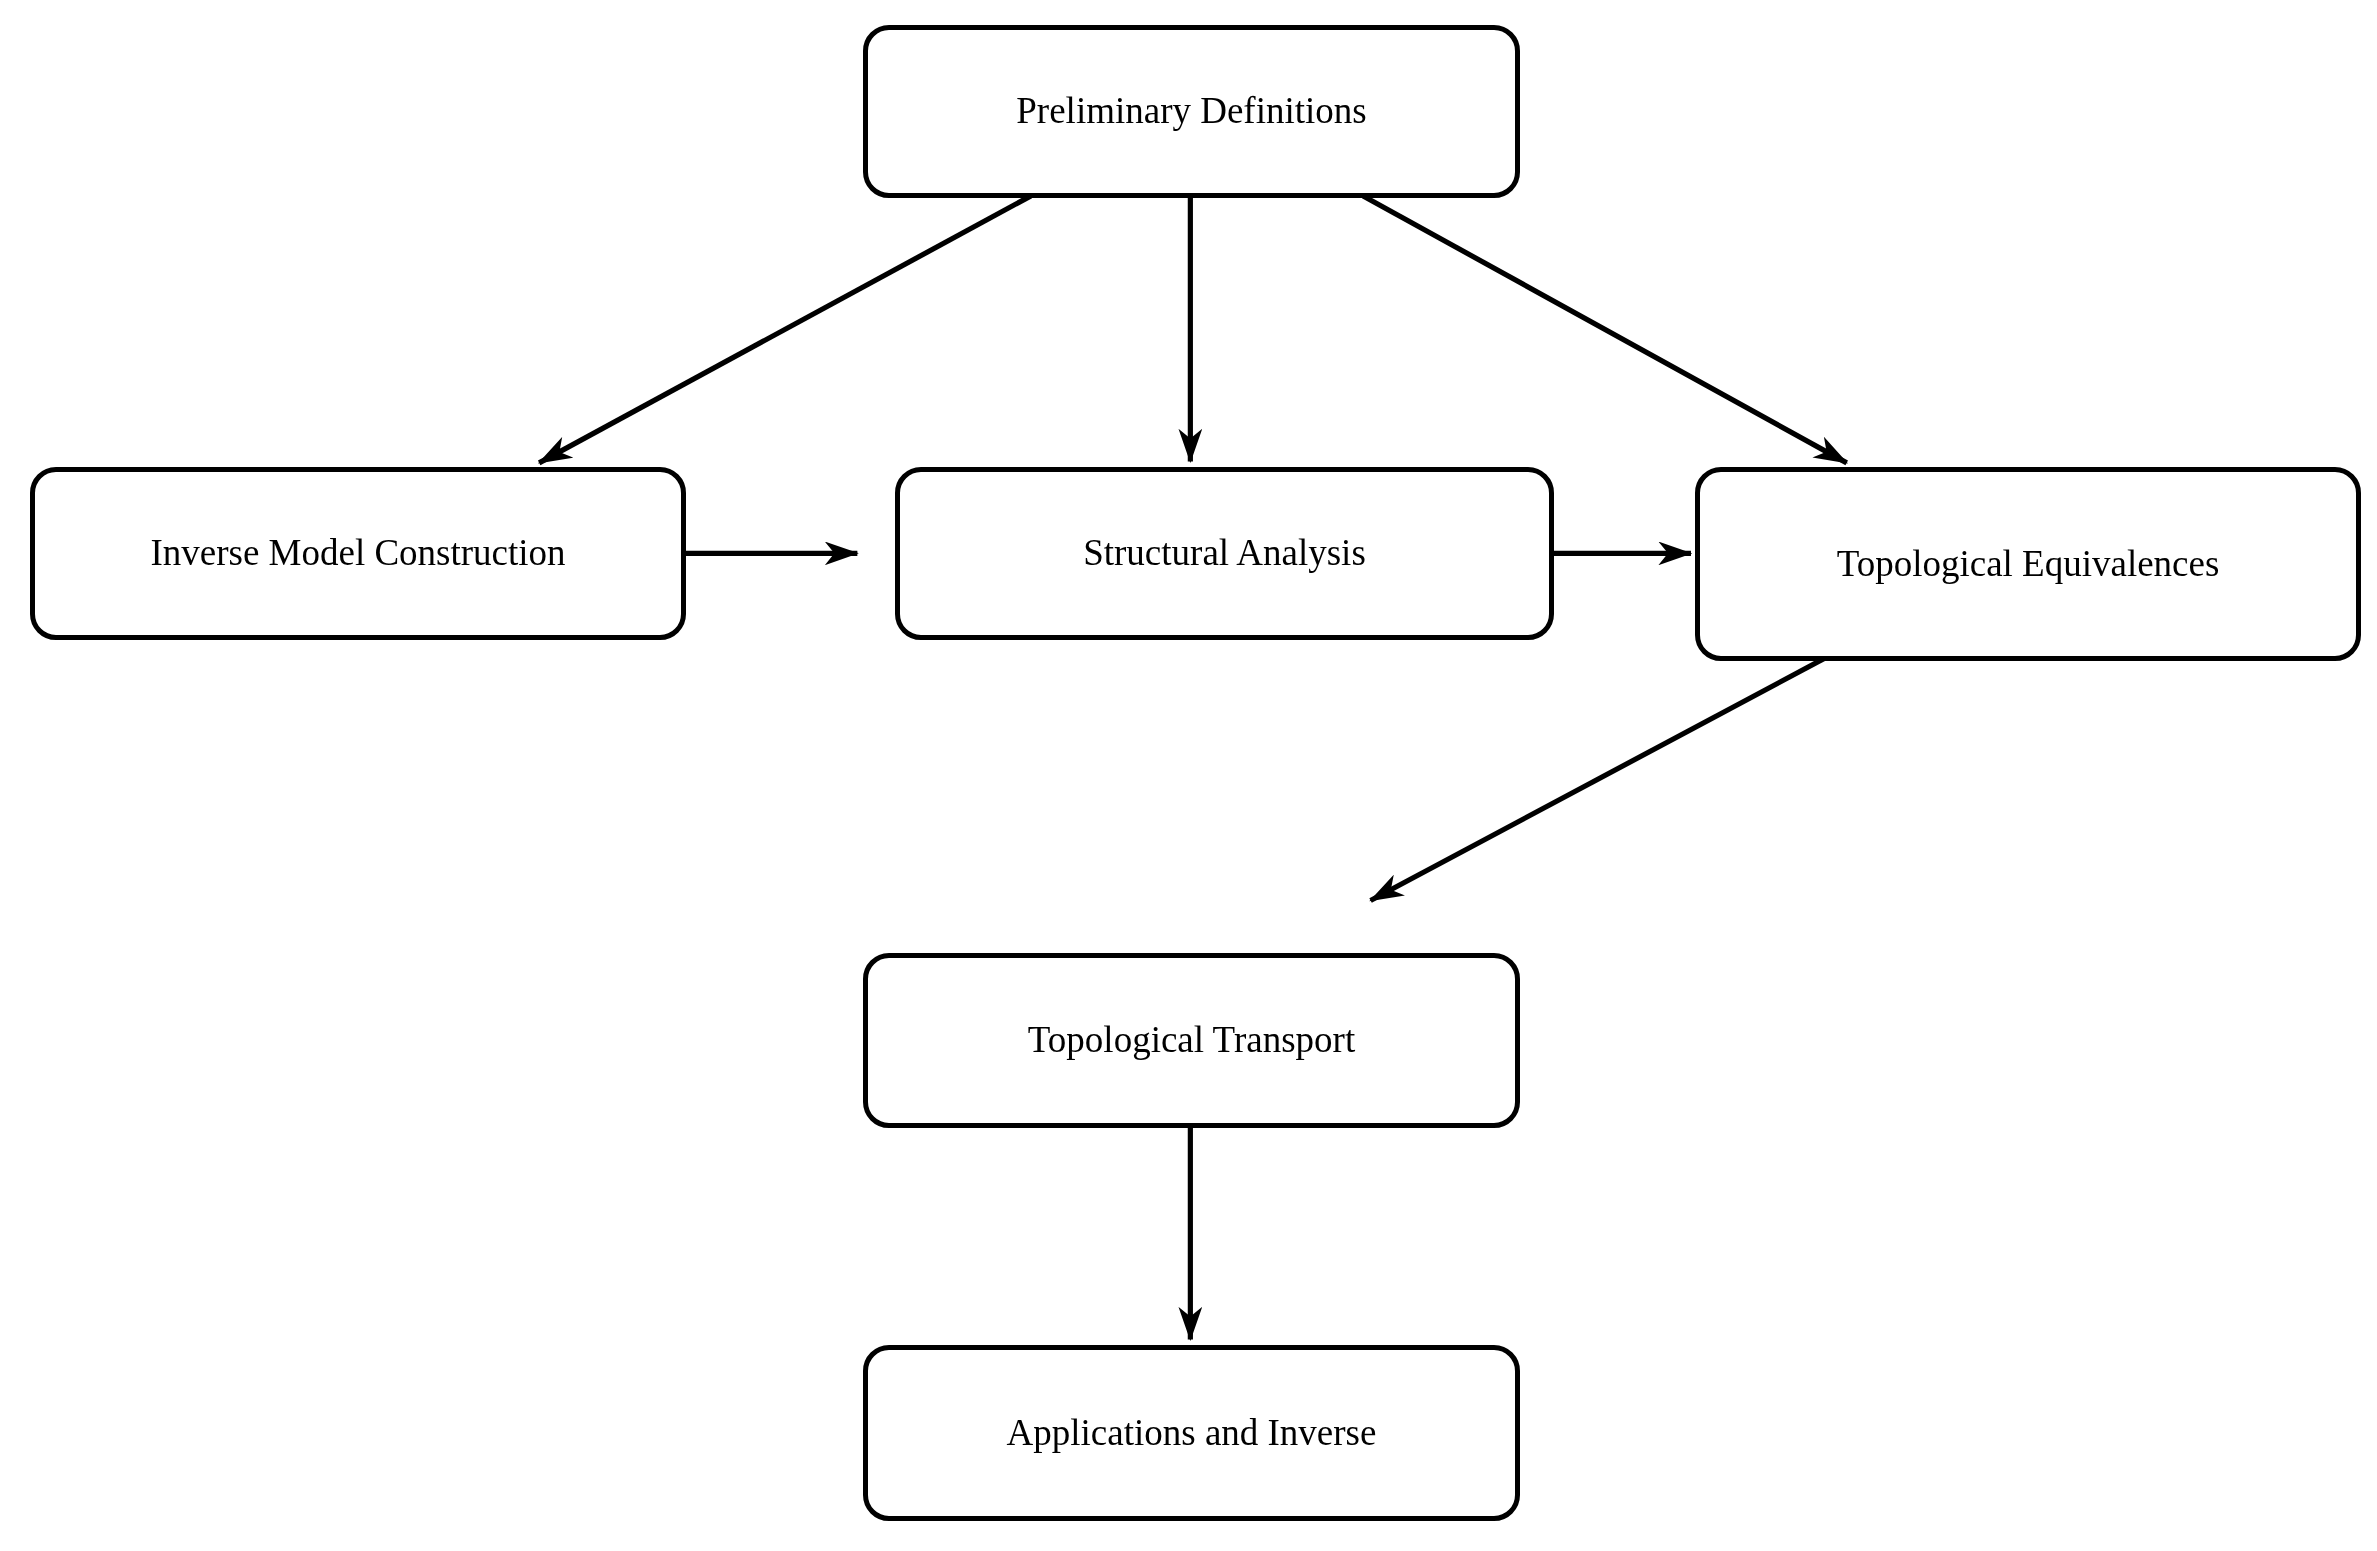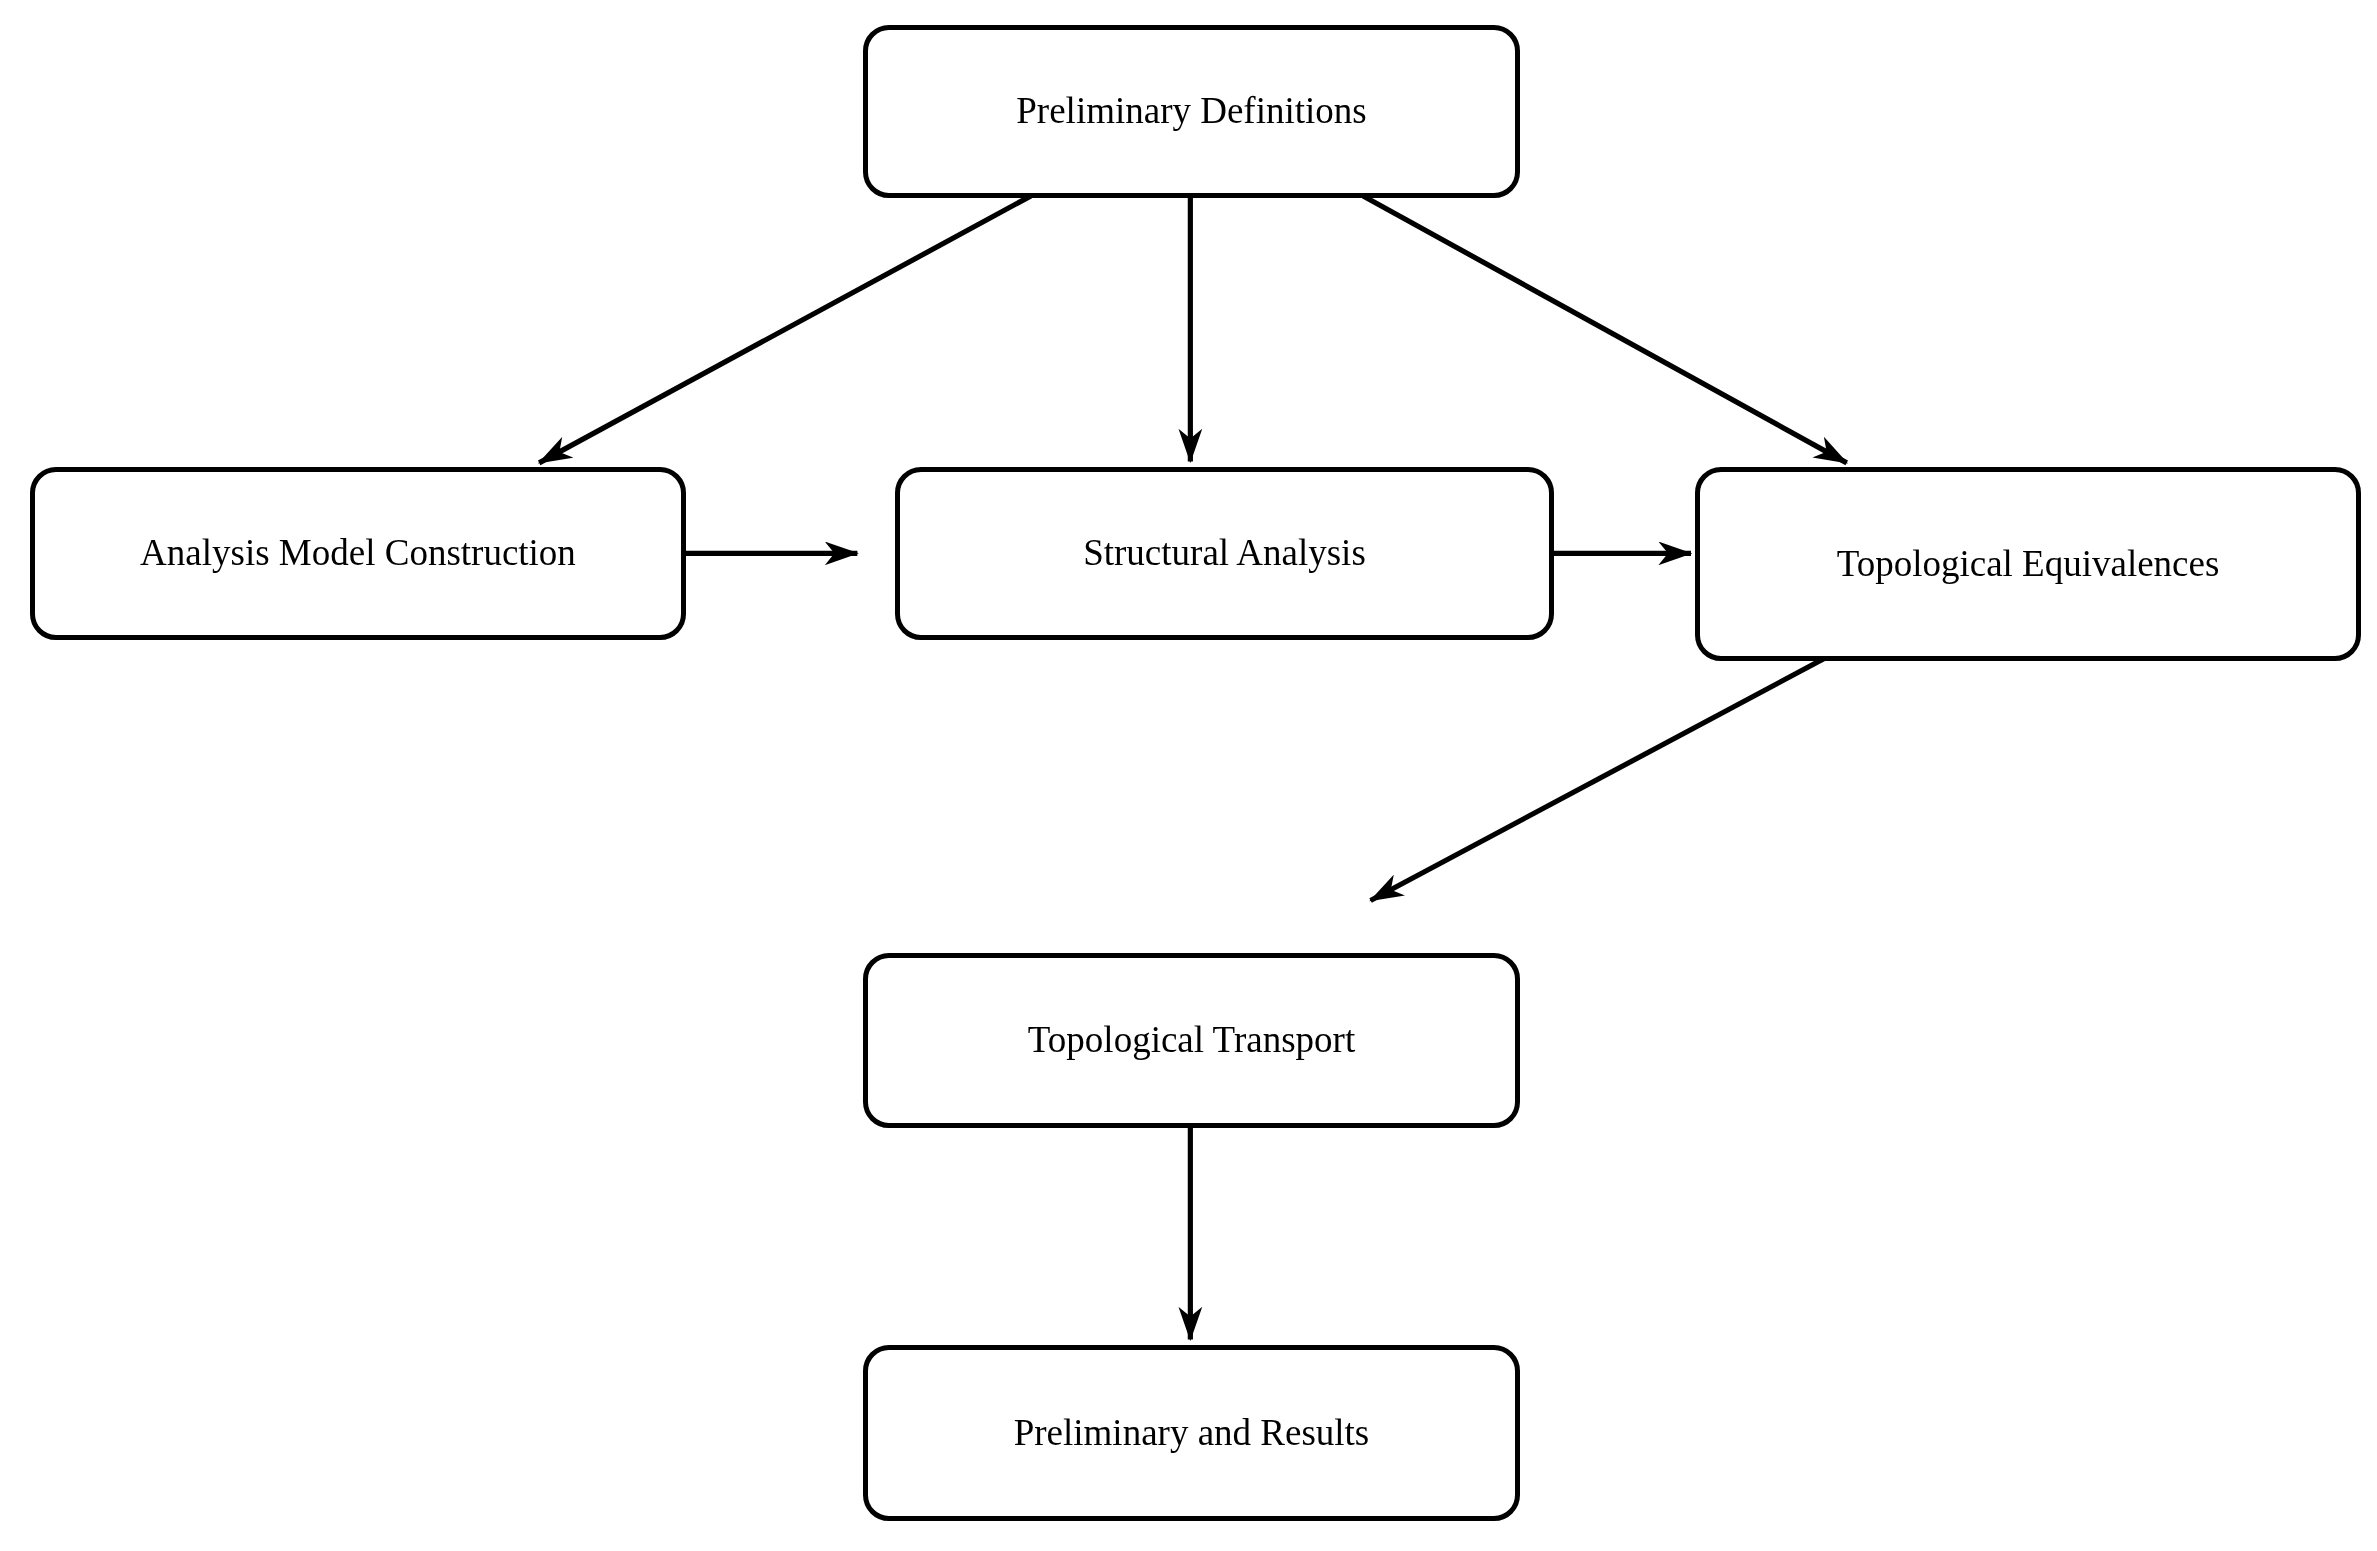--- a/index.html
+++ b/index.html
@@ -60,29 +60,29 @@
         <line x1="2050" y1="746" x2="2280" y2="746" marker-end="url(#arrowhead)"></line>
         <line x1="2508" y1="862" x2="1848" y2="1214" marker-end="url(#arrowhead)"></line>
         <line x1="1605" y1="1462" x2="1605" y2="1806" marker-end="url(#arrowhead)"></line>
       </g>
   </svg>
   <div id="node-layer">
       <div class="node" style="left: 863px; top: 24.5px; width: 657px; height: 173px;">
         <span class="label">Preliminary Definitions</span>
       </div>
       <div class="node" style="left: 30px; top: 467px; width: 656px; height: 173px;">
-        <span class="label">Analysis Model Construction</span>
+        <span class="label">Inverse Model Construction</span>
       </div>
       <div class="node" style="left: 895px; top: 467px; width: 659px; height: 173px;">
         <span class="label">Structural Analysis</span>
       </div>
       <div class="node" style="left: 1695px; top: 467px; width: 666px; height: 194px;">
         <span class="label">Topological Equivalences</span>
       </div>
       <div class="node" style="left: 863px; top: 905px; width: 657px; height: 175px; margin-top: 48px;">
         <span class="label">Topological Transport</span>
       </div>
       <div class="node" style="left: 863px; top: 1345px; width: 657px; height: 176px;">
-        <span class="label">Preliminary and Results</span>
+        <span class="label">Applications and Inverse</span>
       </div>
     </div>
 </div>
 
 
 </body></html>

